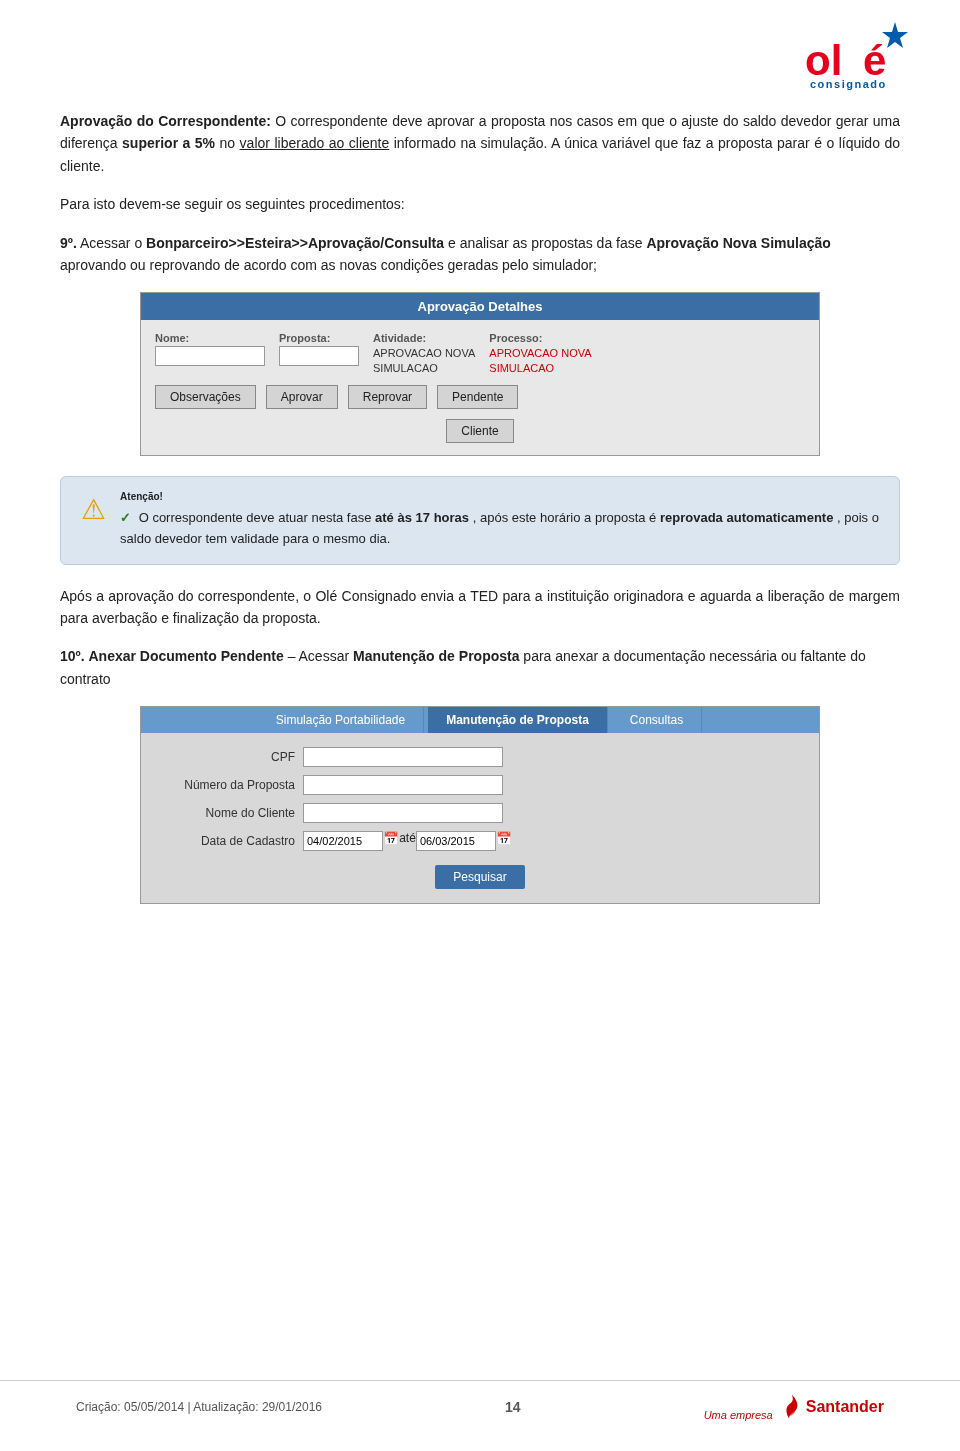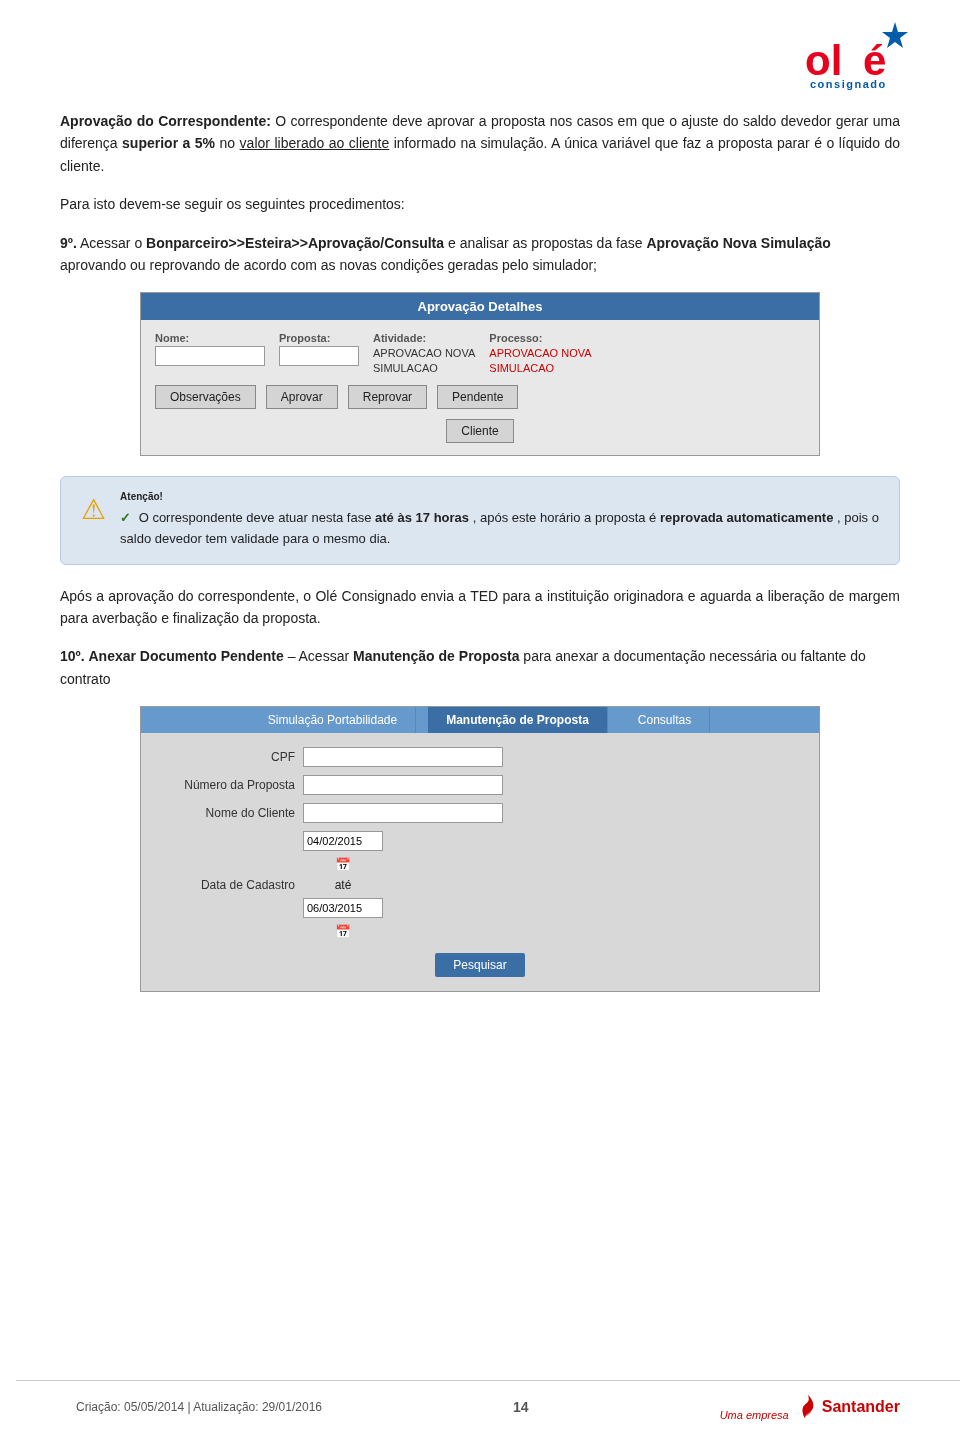--- a/index.html
+++ b/index.html
@@ -137,21 +137,21 @@
       border: 1px solid #999;
       background: #e0e0e0;
       margin: 16px auto;
       width: 680px;
     }
     .screenshot2-header {
       background: #6699cc;
       padding: 0;
       display: flex;
       justify-content: center;
-      gap: 12px;
+      gap: 4px;
     }
     .tab-btn {
       background: #6699cc;
       color: #fff;
       border: none;
       border-right: 1px solid #5588bb;
       padding: 6px 18px;
       font-size: 12px;
       cursor: pointer;
     }
@@ -205,48 +205,45 @@
       border: none;
       padding: 5px 18px;
       font-size: 12px;
       cursor: pointer;
       display: block;
       margin: 12px auto 0 auto;
       border-radius: 2px;
     }
     .date-group {
       display: flex;
-      align-items: center;
-      gap: 6px;
-      flex-direction: column;
+      align-items: flex-start;
     }
     .date-input {
       background: #fff;
       border: 1px solid #999;
       height: 20px;
       width: 80px;
       font-size: 11px;
       padding: 0 3px;
     }
     .cal-icon {
       font-size: 13px;
       cursor: pointer;
     }
     .footer {
       position: absolute;
       bottom: 30px;
       left: 0;
       right: 0;
-      padding: 0 60px;
+      padding: 0 76px;
       display: flex;
       align-items: center;
       justify-content: space-between;
       border-top: 1px solid #ccc;
       padding-top: 12px;
-      margin-left: 16px;
     }
     .footer-left {
       font-size: 12px;
       color: #555;
     }
     .footer-center {
       font-size: 14px;
       color: #555;
       font-weight: bold;
     }

